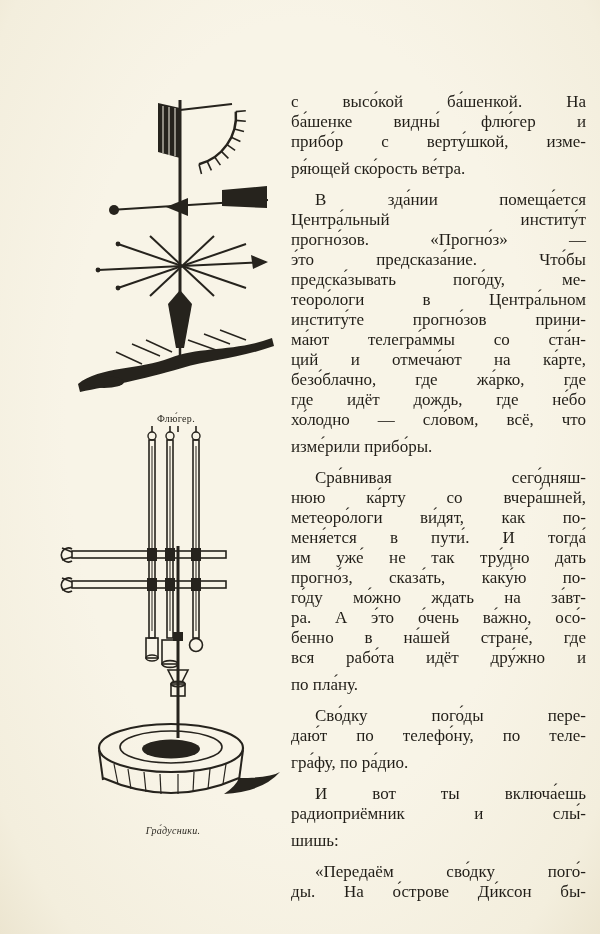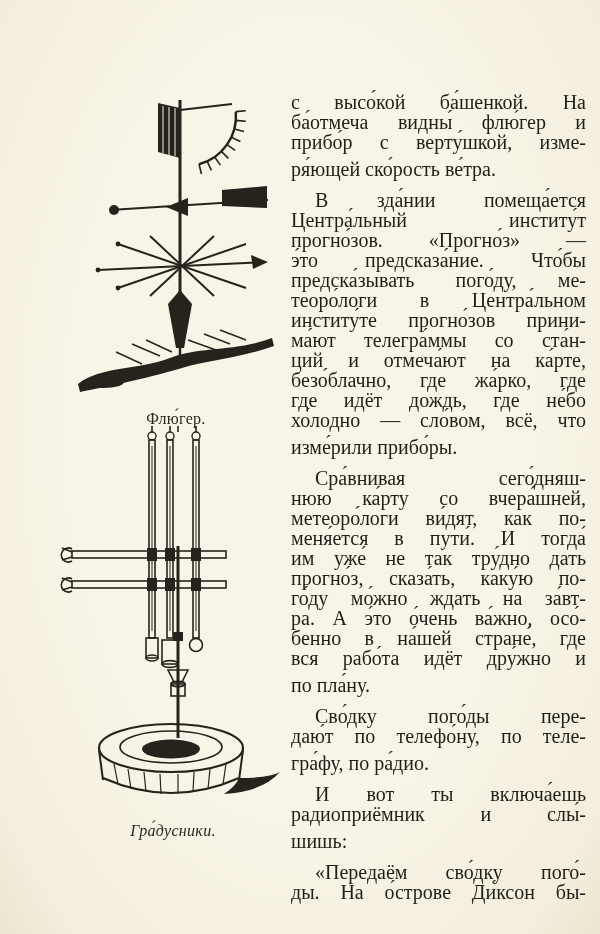--- a/index.html
+++ b/index.html
@@ -8,36 +8,36 @@
     width:600px;height:934px;
     margin:0 auto;
     background:radial-gradient(ellipse at 50% 45%, #f8f4e7 55%, #f3eedd 88%, #ece5d0 100%);
     overflow:hidden;
     font-family:"Liberation Serif","DejaVu Serif",serif;
     color:#221f19;
   }
   
   .text-col{
     position:absolute;left:291px;top:92px;width:295px;
-    font-size:20px;line-height:20px;color:#211e18;
+    font-size:17px;line-height:20px;color:#211e18;
   }
   .text-col .line{
     white-space:nowrap;
     text-align:justify;
     text-align-last:justify;
   }
   .text-col .line.last{text-align-last:left;margin-top:7px;}
   .text-col .line.indent{text-indent:24px;margin-top:11px;}
   
   figure{margin:0;padding:0;position:absolute;}
   .fig1{left:70px;top:94px;width:212px;}
   .fig2{left:56px;top:426px;width:234px;font-style:italic;}
   figcaption{
     display:block;text-align:center;
-    font-size:16px;line-height:14px;color:#2a2720;
+    font-size:10px;line-height:14px;color:#2a2720;
     letter-spacing:.3px;margin-top:2px;
   }
   svg .ink{stroke:#26231d;fill:none;}
   svg .fill{fill:#26231d;stroke:none;}
 </style>
 </head>
 <body>
 
 <div class="page">
 
@@ -186,21 +186,21 @@
           <line x1="170" y1="338" x2="167" y2="358"></line>
         </g>
         <path class="fill" d="M183 352 Q214 352 224 346 Q206 366 168 368 Q180 360 183 352 Z"></path>
       </g>
     </svg>
     <figcaption>Гра́дусники.</figcaption>
   </figure>
 
   <div class="text-col" id="text-col">
       <div class="line">с высо́кой ба́шенкой. На</div>
-      <div class="line">ба́отмеча видны́ флю́гер и</div>
+      <div class="line">ба́шенке видны́ флю́гер и</div>
       <div class="line">прибо́р с верту́шкой, изме-</div>
       <div class="line last">ря́ющей ско́рость ве́тра.</div>
       <div class="line indent">В зда́нии помеща́ется</div>
       <div class="line">Центра́льный институ́т</div>
       <div class="line">прогно́зов. «Прогно́з» —</div>
       <div class="line">э́то предсказа́ние. Что́бы</div>
       <div class="line">предска́зывать пого́ду, ме-</div>
       <div class="line">теоро́логи в Центра́льном</div>
       <div class="line">институ́те прогно́зов прини-</div>
       <div class="line">ма́ют телегра́ммы со ста́н-</div>

